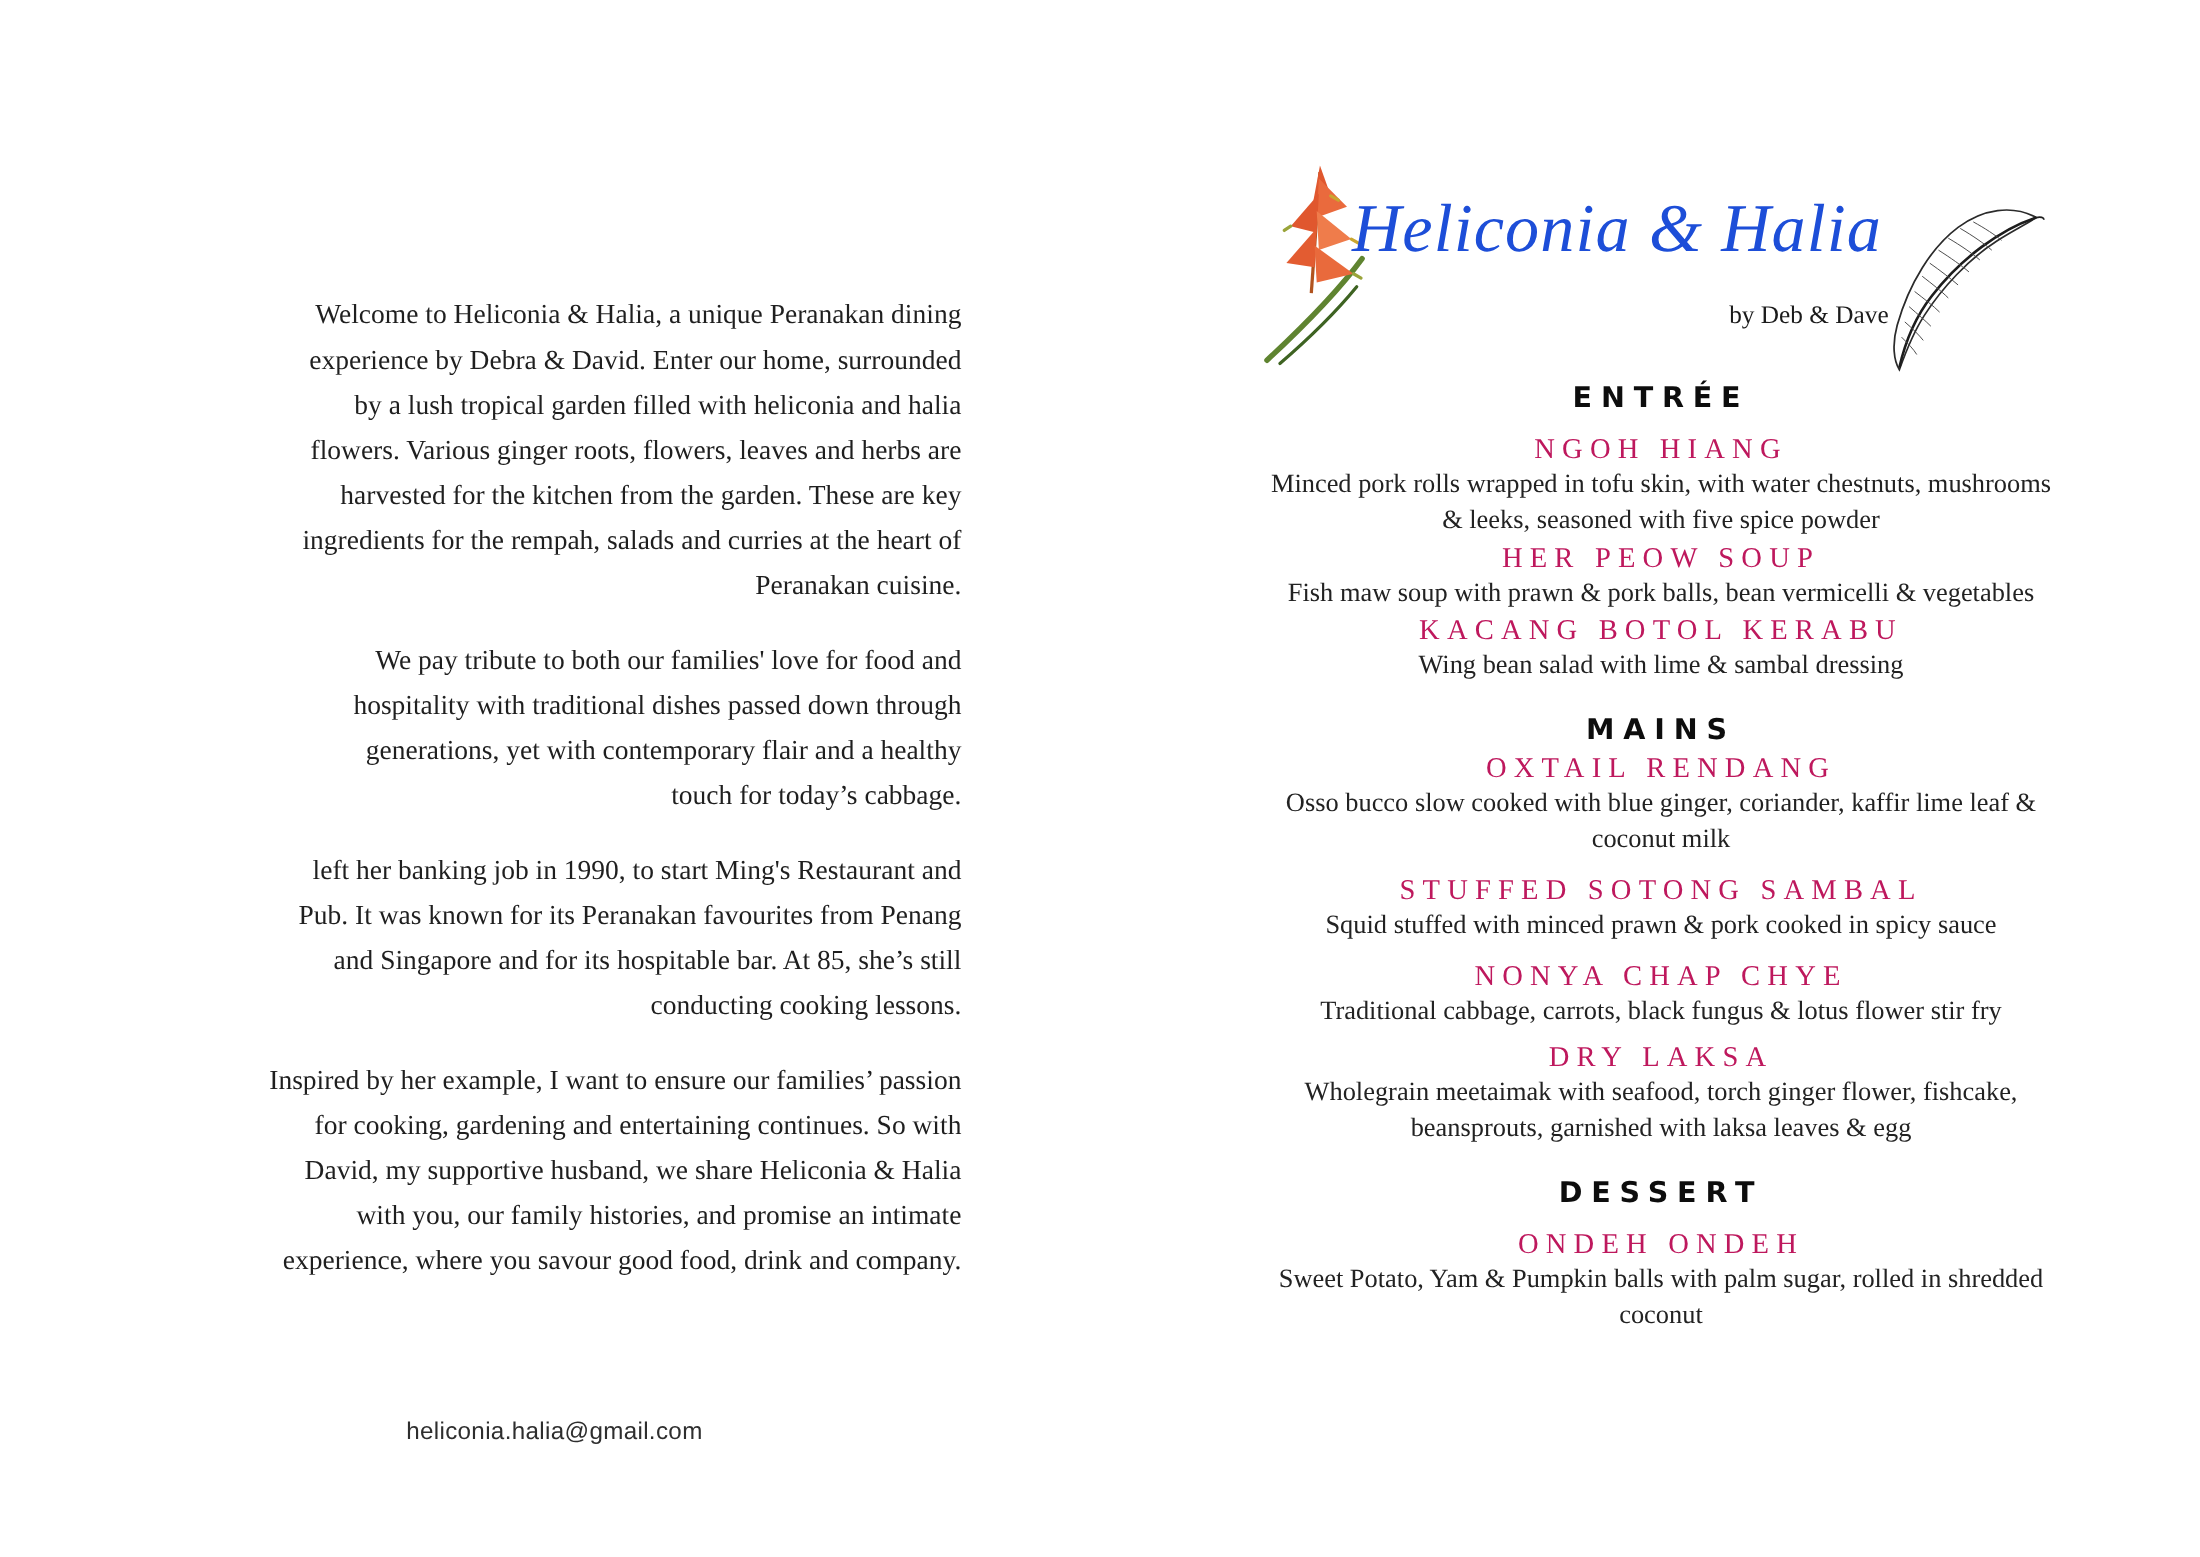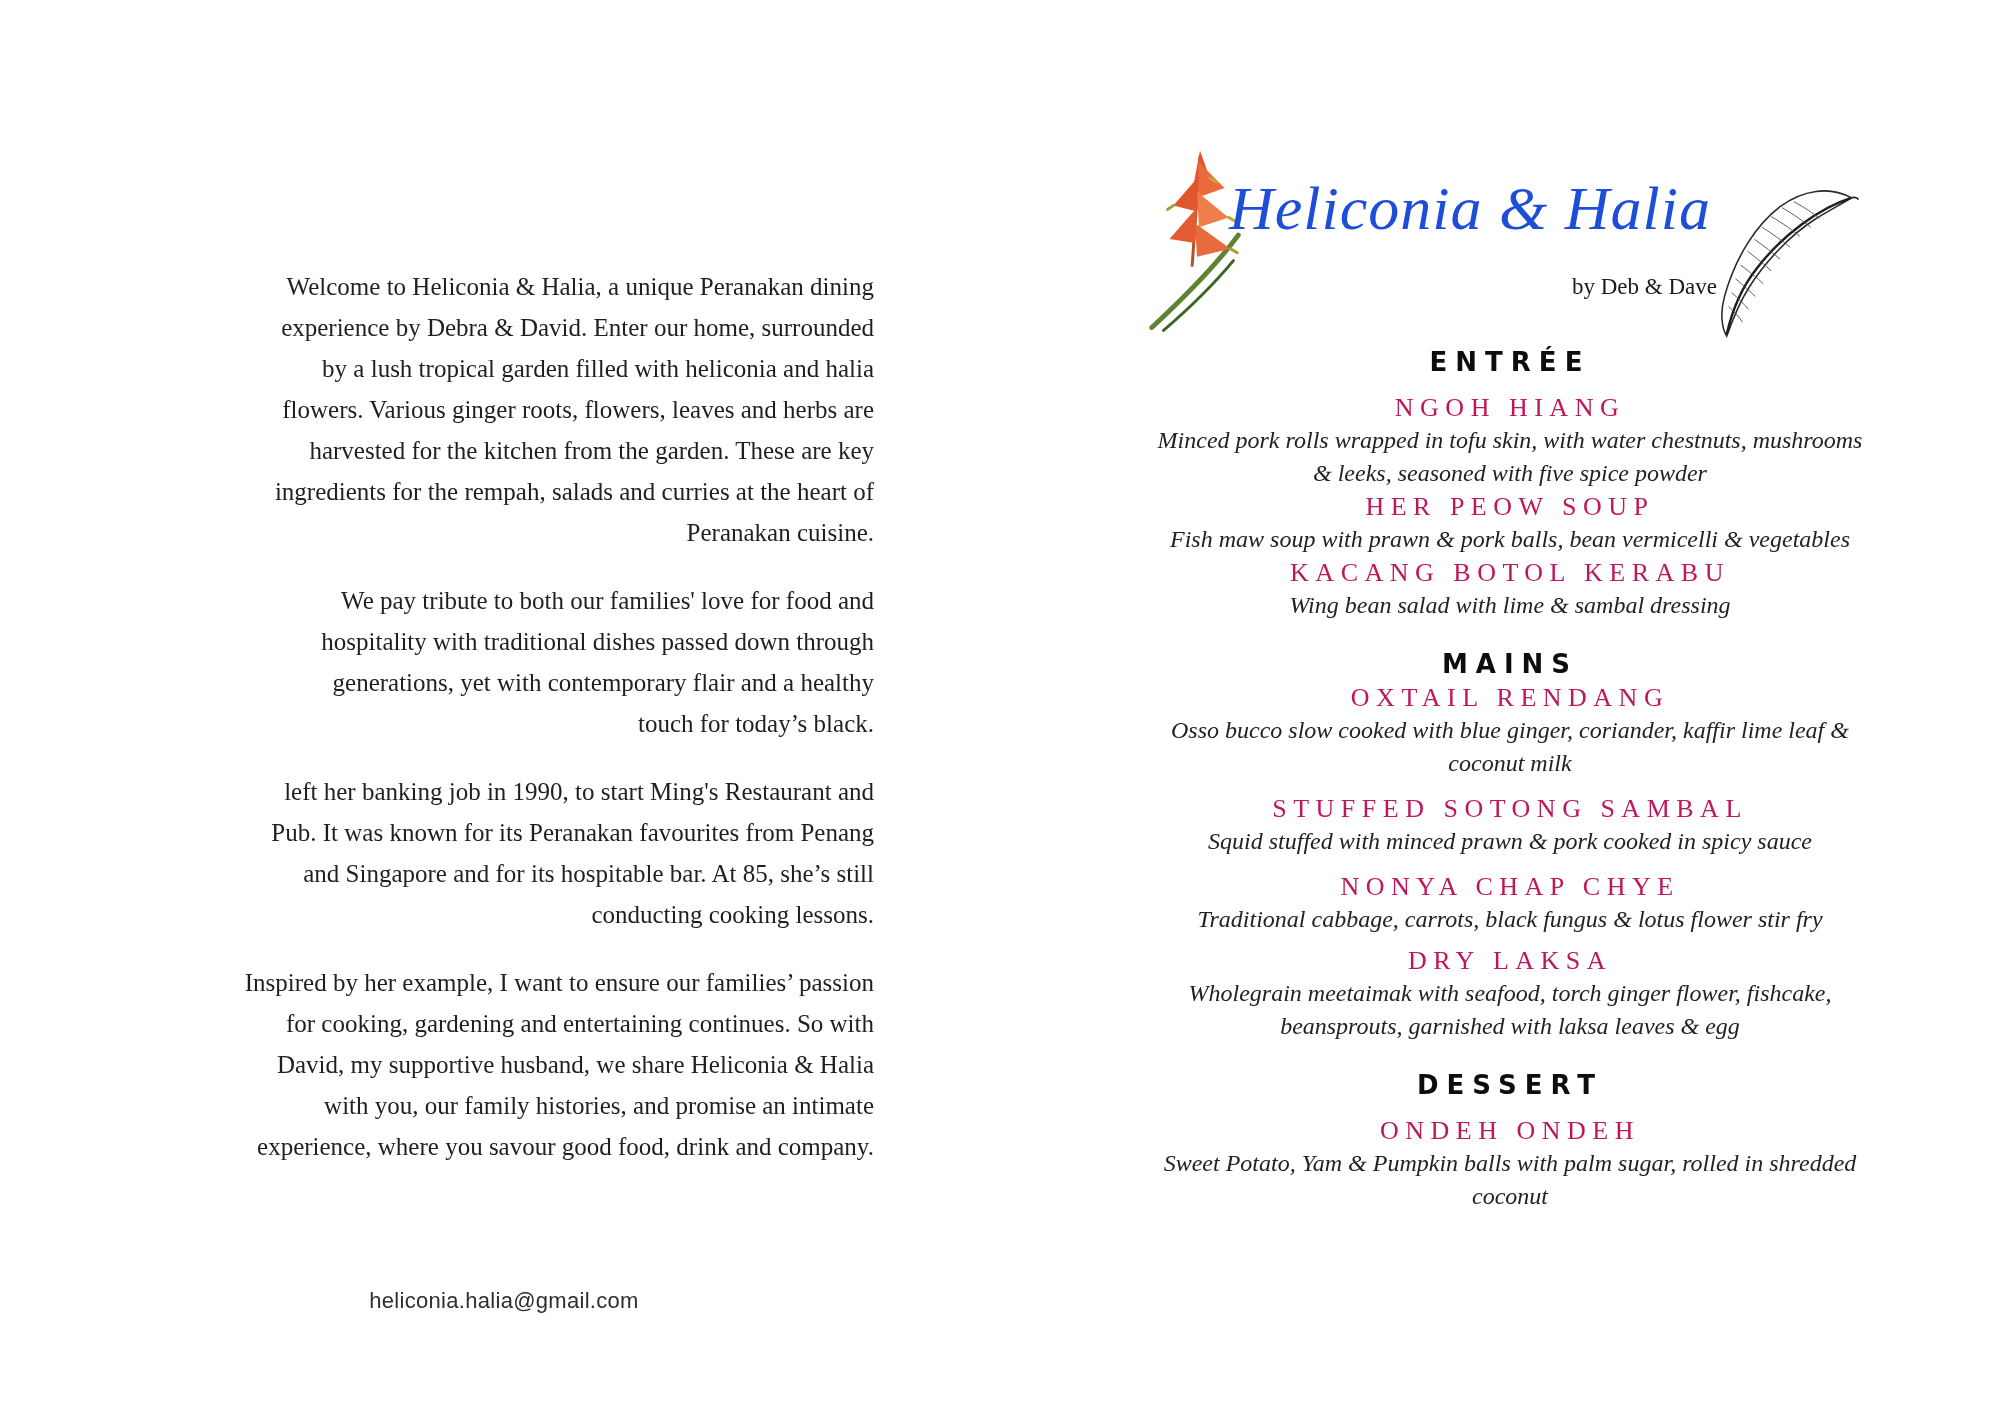--- a/index.html
+++ b/index.html
@@ -60,21 +60,21 @@
   .dish{margin-top:8px;}
   .dish.tight{margin-top:0;}
   .dish.roomy{margin-top:12px;}
   .dish-name{
     font-family:"Liberation Serif", serif;
     font-size:26px;line-height:33px;letter-spacing:6.5px;
     color:#be185d;white-space:nowrap;
   }
   .desc-line{
     font-family:"Liberation Serif", serif;
-    font-style:italic;font-size:24px;line-height:33px;
+    font-size:24px;line-height:33px;
     color:#222222;white-space:nowrap;
   }
 </style>
 </head>
 <body>
 
 <div class="canvas">
 
   <div class="left-page">
     <p>
@@ -83,21 +83,21 @@
       <span class="para-line" style="display:block">by a lush tropical garden filled with heliconia and halia</span>
       <span class="para-line" style="display:block">flowers. Various ginger roots, flowers, leaves and herbs are</span>
       <span class="para-line" style="display:block">harvested for the kitchen from the garden. These are key</span>
       <span class="para-line" style="display:block">ingredients for the rempah, salads and curries at the heart of</span>
       <span class="para-line" style="display:block">Peranakan cuisine.</span>
     </p>
     <p>
       <span class="para-line" style="display:block">We pay tribute to both our families' love for food and</span>
       <span class="para-line" style="display:block">hospitality with traditional dishes passed down through</span>
       <span class="para-line" style="display:block">generations, yet with contemporary flair and a healthy</span>
-      <span class="para-line" style="display:block">touch for today’s black.</span>
+      <span class="para-line" style="display:block">touch for today’s cabbage.</span>
     </p>
     <p>
       <span class="para-line" style="display:block">left her banking job in 1990, to start Ming's Restaurant and</span>
       <span class="para-line" style="display:block">Pub. It was known for its Peranakan favourites from Penang</span>
       <span class="para-line" style="display:block">and Singapore and for its hospitable bar. At 85, she’s still</span>
       <span class="para-line" style="display:block">conducting cooking lessons.</span>
     </p>
     <p>
       <span class="para-line" style="display:block">Inspired by her example, I want to ensure our families’ passion</span>
       <span class="para-line" style="display:block">for cooking, gardening and entertaining continues. So with</span>

